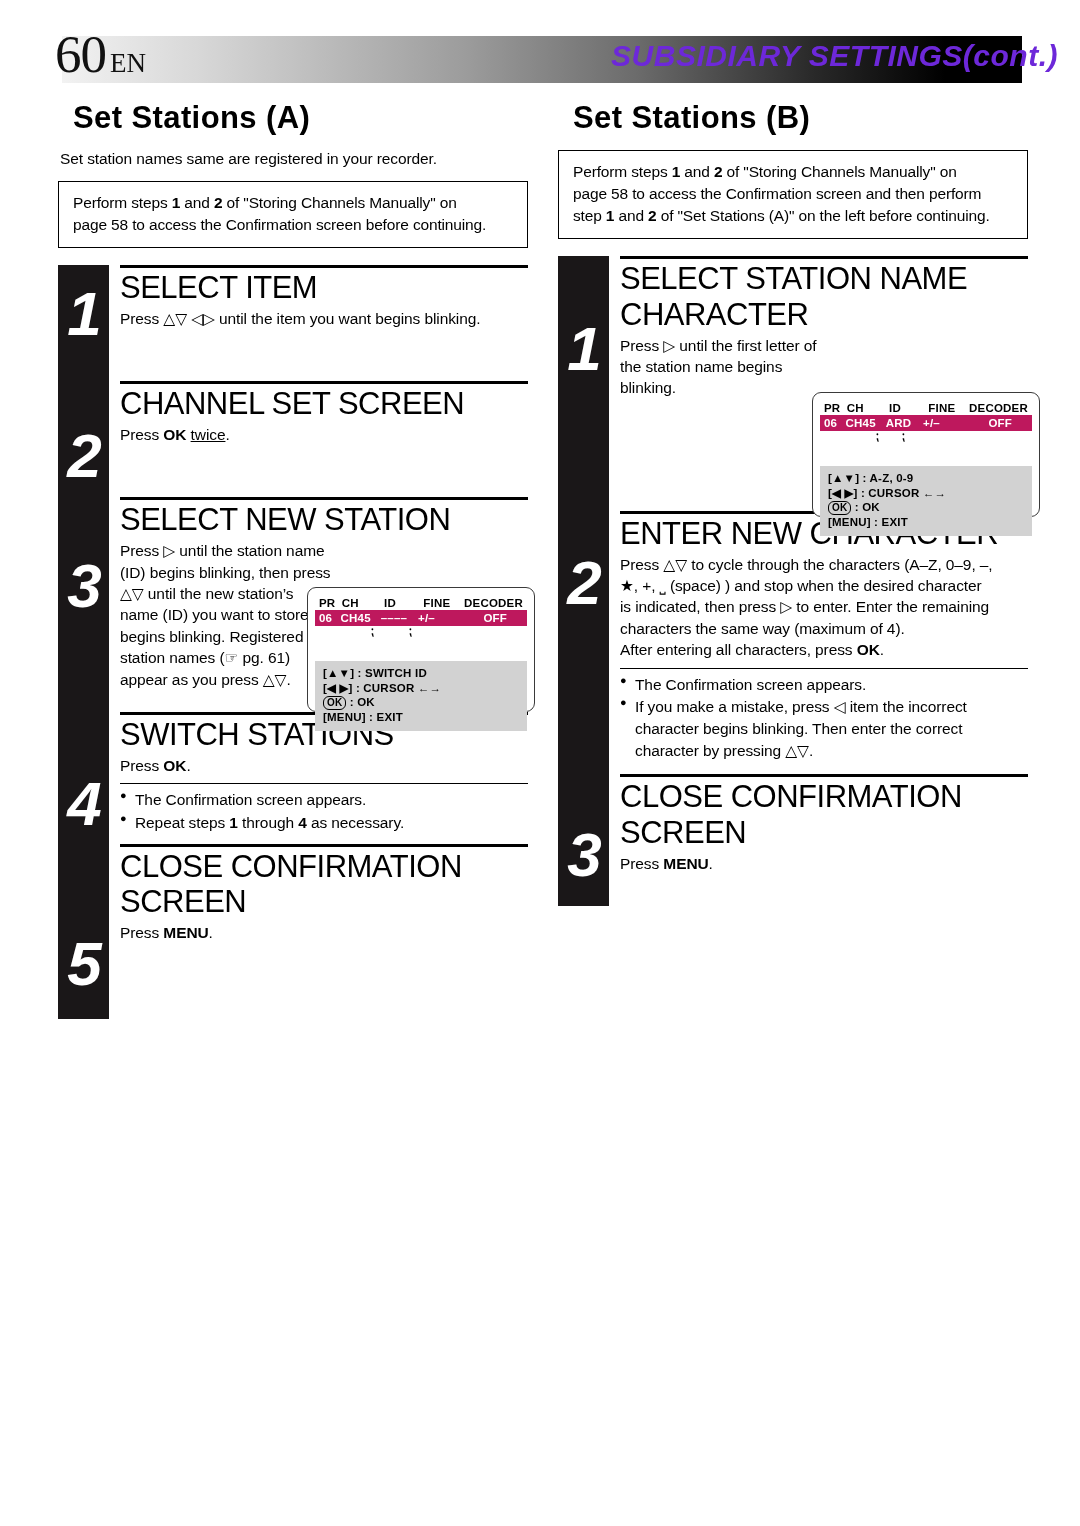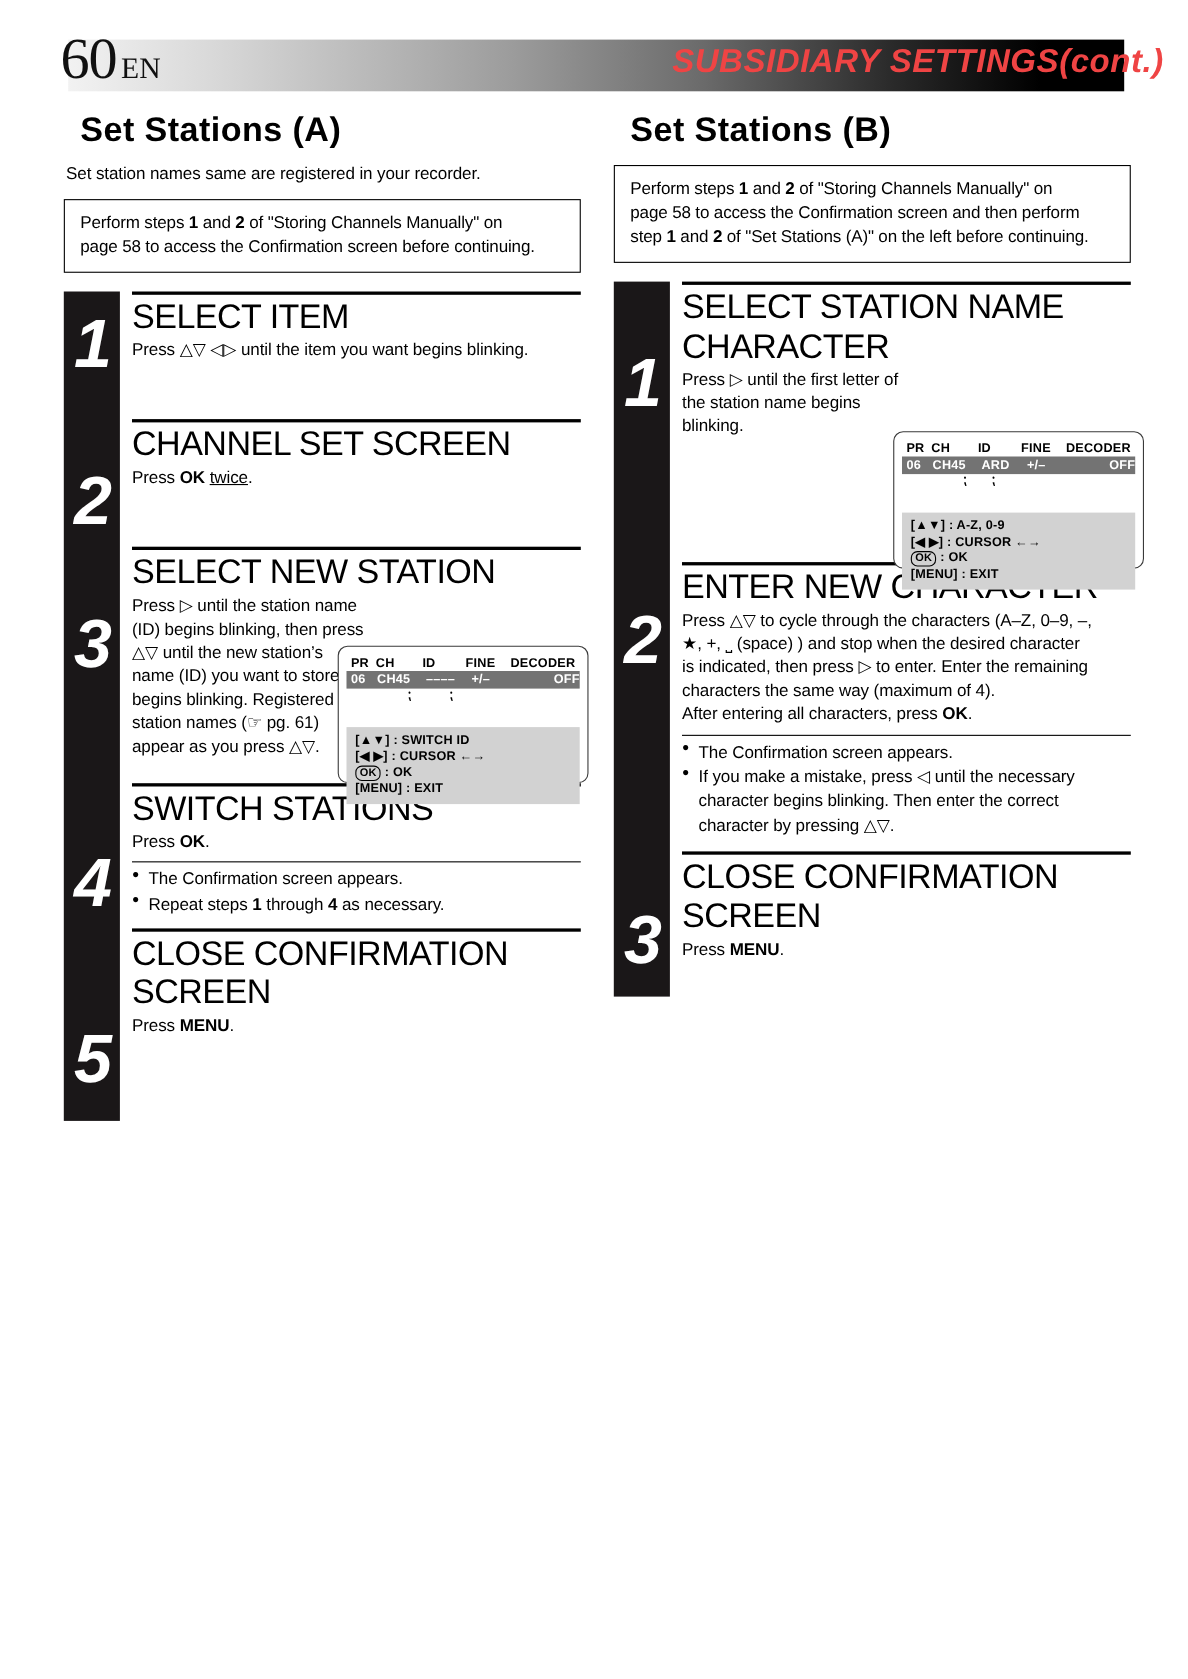--- a/index.html
+++ b/index.html
@@ -39,21 +39,21 @@
     font-family: "Liberation Serif", serif;
     font-size: 27px;
     font-style: normal;
     letter-spacing: 0px;
     margin-left: 4px;
   }
   .header-title {
     position: absolute;
     right: 22px;
     top: 39px;
-    color: #ef4444;
+    color: #6d28d9;
     font-family: "Liberation Sans", sans-serif;
     font-style: italic;
     font-weight: bold;
     font-size: 30px;
     letter-spacing: 0.5px;
     white-space: nowrap;
   }
   .header-title .cont {
     font-weight: bold;
     font-style: italic;
@@ -186,23 +186,23 @@
     color: #000;
     white-space: nowrap;
   }
   .tv-hdr {
     display: flex;
     padding: 0 4px;
     margin-bottom: 1px;
   }
   .tv-row {
     display: flex;
-    background: #737373;
+    background: #be185d;
     color: #fff;
-    padding: 2px 0 2px 4px;
+    padding: 2px 20px 2px 4px;
   }
   .tv-hdr span, .tv-row span { display: inline-block; }
   .c-pr   { width: 30px; }
   .c-ch   { width: 56px; }
   .c-id   { width: 52px; }
   .c-fine { width: 54px; }
   .c-dec  { width: 70px; text-align: right; }
   .tv-blink {
     position: relative;
     height: 11px;
@@ -344,21 +344,21 @@
           <span>Press △▽ to cycle through the characters (A–Z, 0–9, –,</span><br>
           <span>★, +, ⎵ (space) ) and stop when the desired character</span><br>
           <span>is indicated, then press ▷ to enter. Enter the remaining</span><br>
           <span>characters the same way (maximum of 4).</span><br>
           <span>After entering all characters, press <b>OK</b>.</span>
         </div>
         <div class="rule thin"></div>
         <div class="bullets">
           <div class="bl">The Confirmation screen appears.</div>
           <div class="bl">
-            <span>If you make a mistake, press ◁ until the necessary</span><br>
+            <span>If you make a mistake, press ◁ item the incorrect</span><br>
             <span>character begins blinking. Then enter the correct</span><br>
             <span>character by pressing △▽.</span>
           </div>
         </div>
         <div style="height:12px"></div>
       </div>
 
       <div>
         <div class="rule"></div>
         <div class="step-head">CLOSE CONFIRMATION</div>

